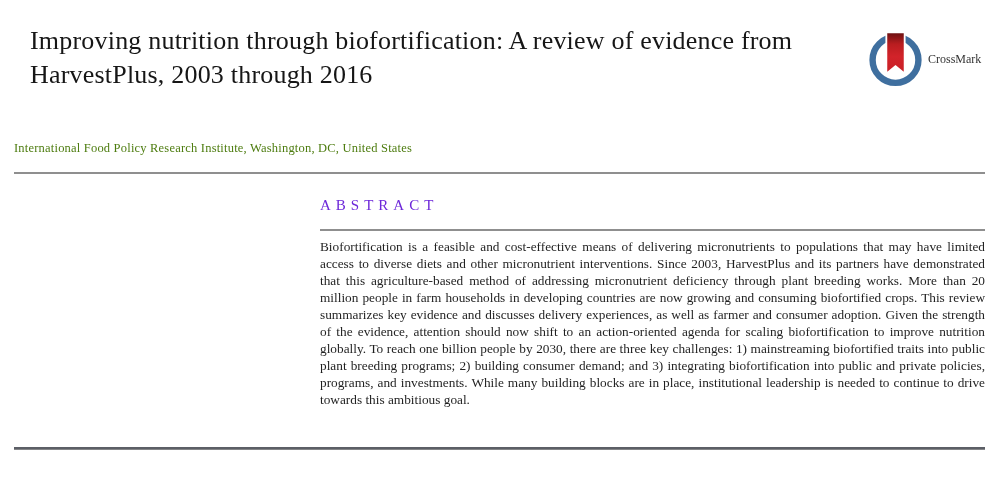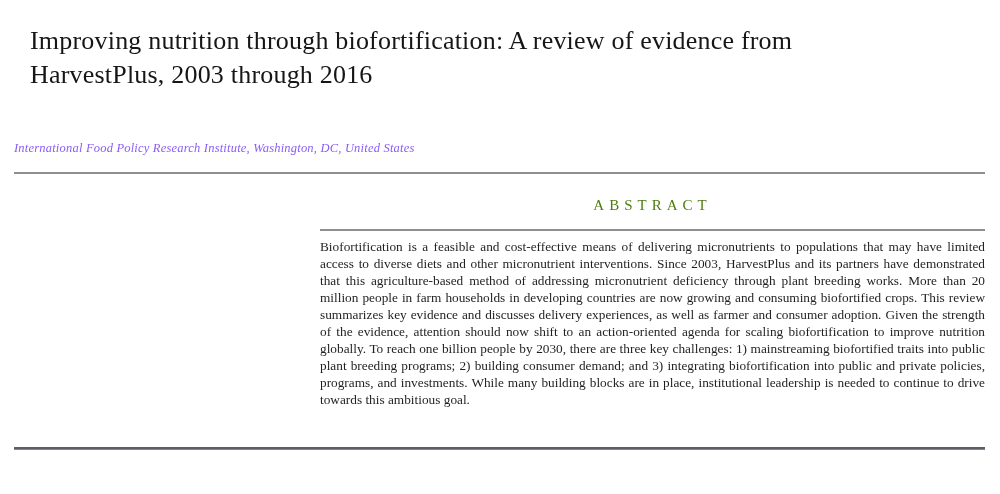--- a/index.html
+++ b/index.html
@@ -47,45 +47,43 @@
   .author-marker {
     font-size: 12px;
     vertical-align: super;
     color: #85b3d8;
     cursor: pointer;
   }
 
   .affiliation {
     position: absolute;
     left: 14px; top: 141px;
-    font-style: italic;
     font-size: 12.5px;
-    color: #8b5cf6;
+    color: #4d7c0f;
     letter-spacing: 0.2px;
     text-align: right;
   }
 
   .rule-top {
     position: absolute;
     left: 14px; top: 172px;
     width: 971px; height: 2px;
     background: #8f8f8f;
   }
 
   .abstract-col {
     position: absolute;
     left: 320px; top: 197px;
     width: 665px;
   }
   .abstract-heading {
     font-size: 15px;
     font-weight: normal;
     letter-spacing: 5px;
-    color: #4d7c0f;
-    text-align: center;
+    color: #6d28d9;
   }
   .abstract-rule {
     margin-top: 15px;
     width: 100%; height: 2px;
     background: #8f8f8f;
     border: 0;
   }
   .abstract-body {
     margin-top: 7px;
     font-size: 13.3px;
@@ -101,20 +99,38 @@
     background: linear-gradient(to bottom, #5c5f66 0%, #5c5f66 50%, #9a9a9a 100%);
   }
 </style>
 </head>
 <body>
 
 <div class="page">
 
   <h1 class="title">Improving nutrition through biofortification: A review of evidence from HarvestPlus, 2003 through 2016</h1>
 
+  <div class="crossmark">
+    <span>
+      <svg width="55" height="56" viewBox="0 0 60 60">
+        <defs>
+          <linearGradient id="cmGrad" x1="0" y1="0" x2="0" y2="1">
+            <stop offset="0" stop-color="#6e1112"></stop>
+            <stop offset="0.28" stop-color="#b91d20"></stop>
+            <stop offset="0.6" stop-color="#d2232a"></stop>
+            <stop offset="1" stop-color="#c92027"></stop>
+          </linearGradient>
+        </defs>
+        <circle cx="30" cy="31" r="25" fill="#ffffff" stroke="#3f6f9f" stroke-width="7"></circle>
+        <path d="M19 0 L41 0 L41 47 L30 37.5 L19 47 Z" fill="#ffffff"></path>
+        <path d="M21 2 L39 2 L39 44 L30 36.5 L21 44 Z" fill="url(#cmGrad)"></path>
+      </svg>
+    </span>
+    <span class="crossmark-label">CrossMark</span>
+  </div>
 
 
   <div class="affiliation">International Food Policy Research Institute, Washington, DC, United States</div>
 
   <div class="rule-top"></div>
 
   <div class="abstract-col">
     <div class="abstract-heading">ABSTRACT</div>
     <div class="abstract-rule"></div>
     <p class="abstract-body">Biofortification is a feasible and cost-effective means of delivering micronutrients to populations that may have limited access to diverse diets and other micronutrient interventions. Since 2003, HarvestPlus and its partners have demonstrated that this agriculture-based method of addressing micronutrient deficiency through plant breeding works. More than 20 million people in farm households in developing countries are now growing and consuming biofortified crops. This review summarizes key evidence and discusses delivery experiences, as well as farmer and consumer adoption. Given the strength of the evidence, attention should now shift to an action-oriented agenda for scaling biofortification to improve nutrition globally. To reach one billion people by 2030, there are three key challenges: 1) mainstreaming biofortified traits into public plant breeding programs; 2) building consumer demand; and 3) integrating biofortification into public and private policies, programs, and investments. While many building blocks are in place, institutional leadership is needed to continue to drive towards this ambitious goal.</p>

